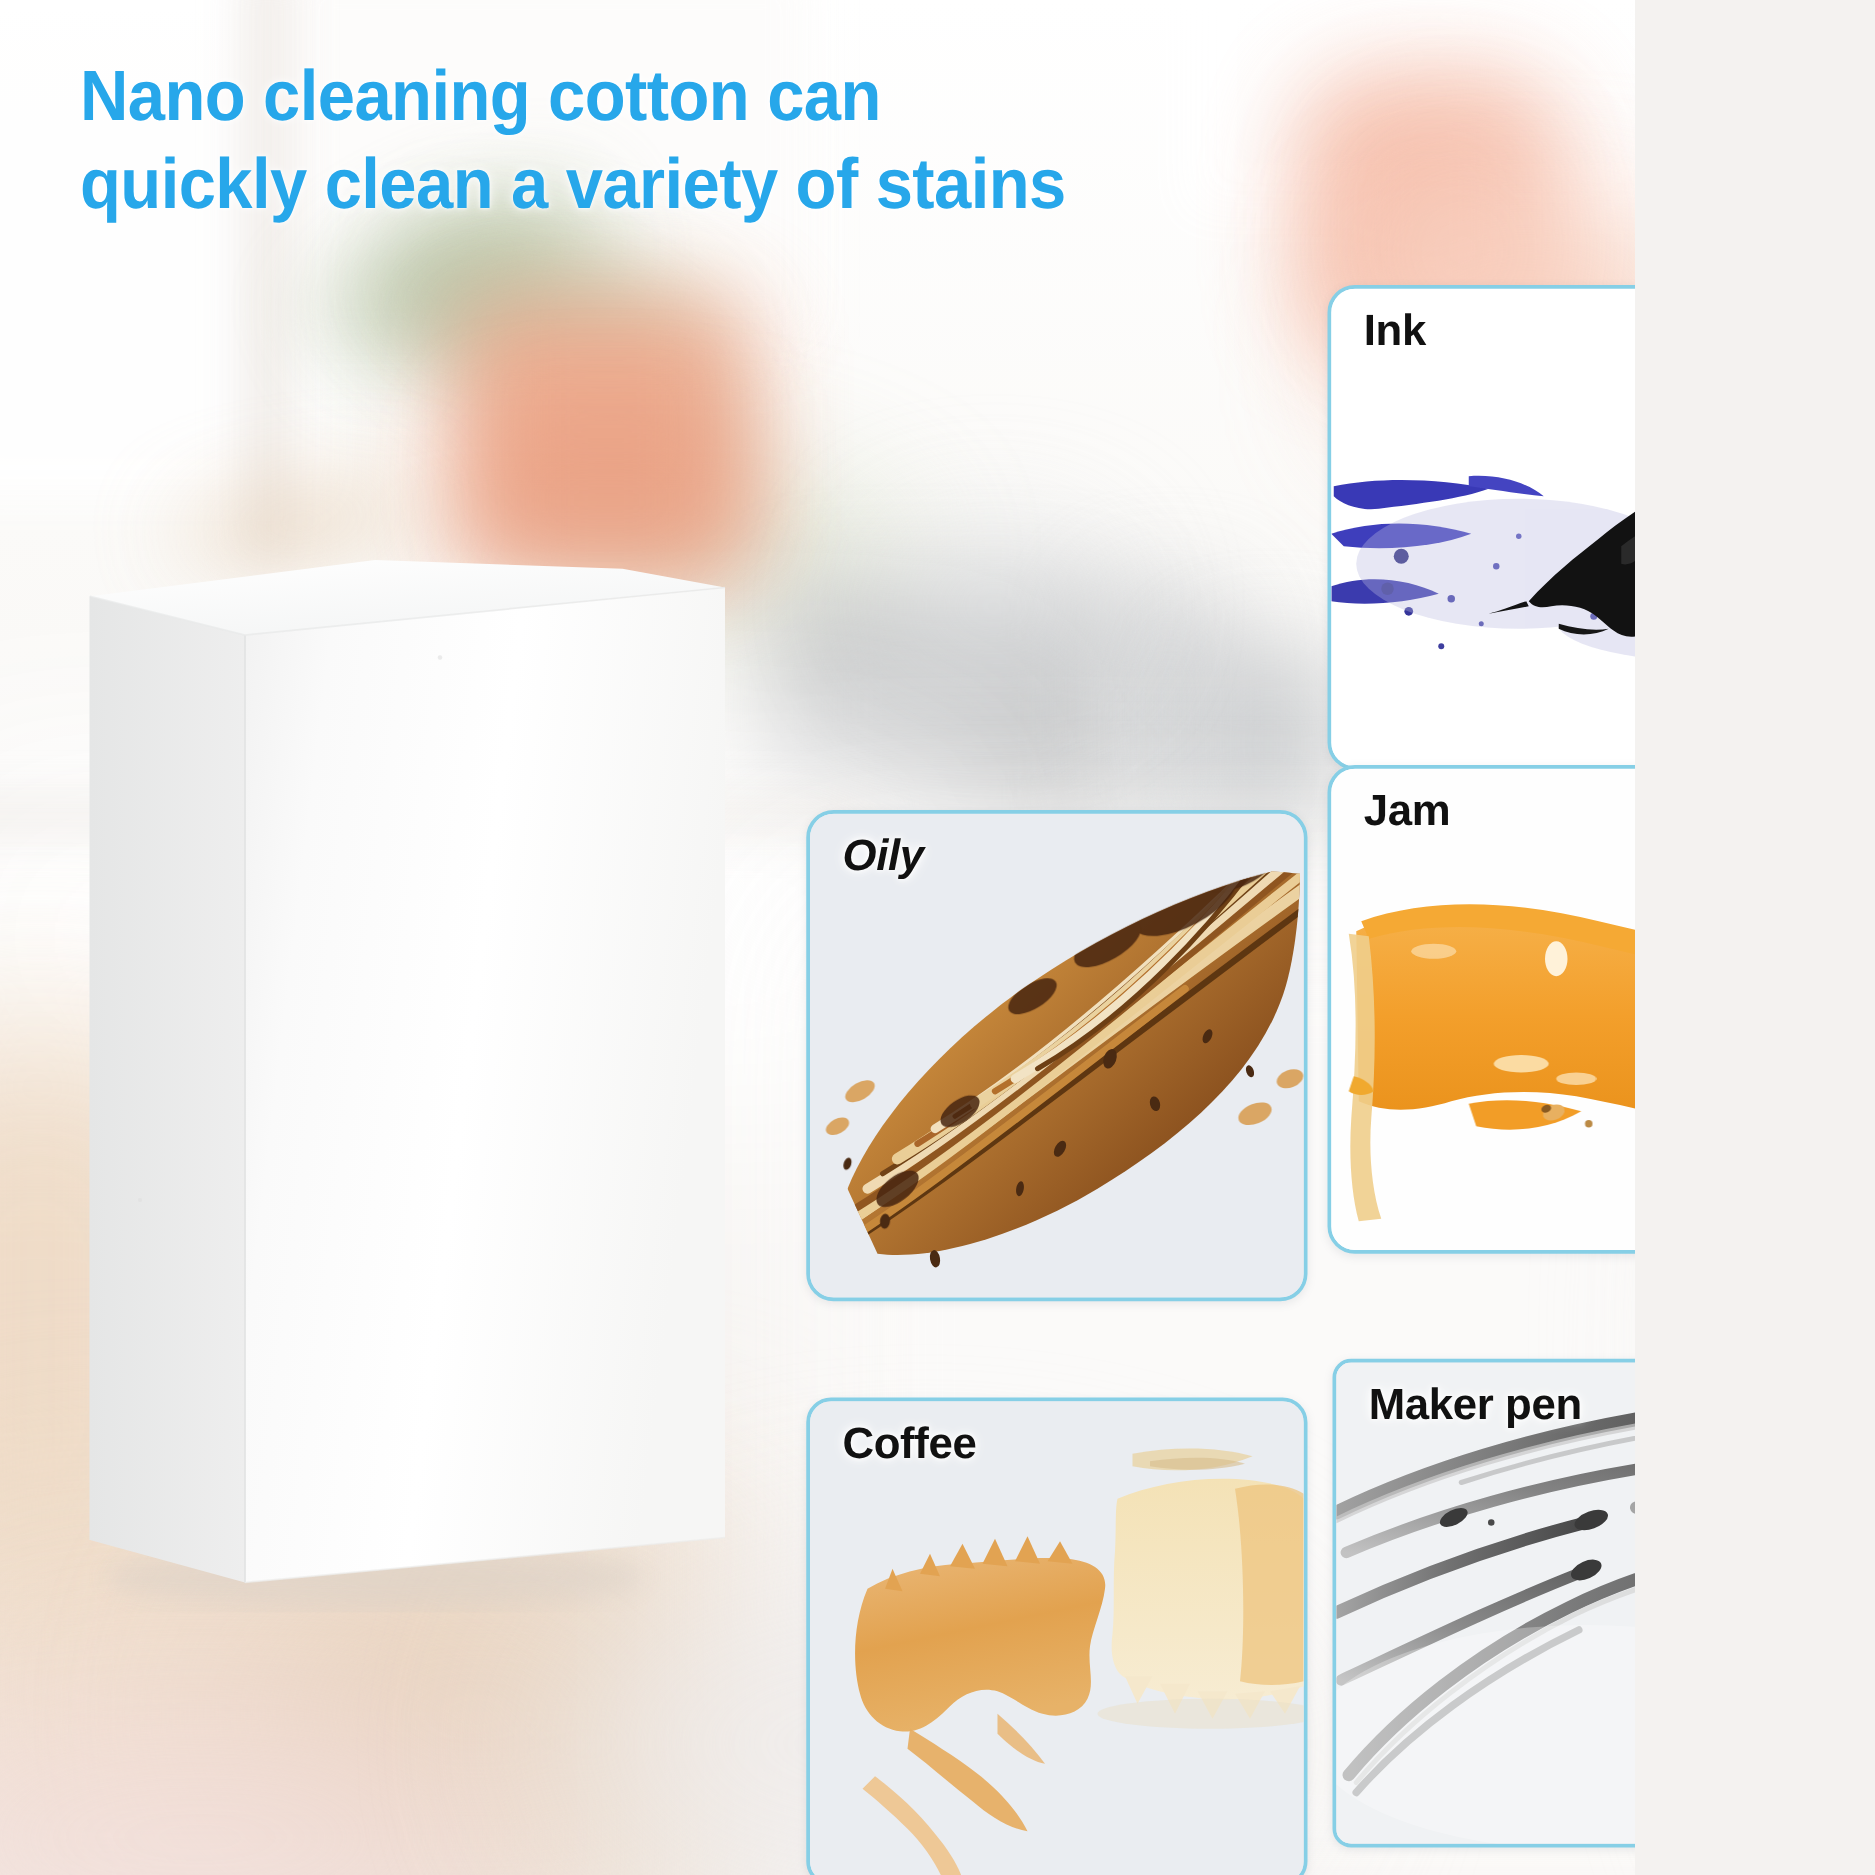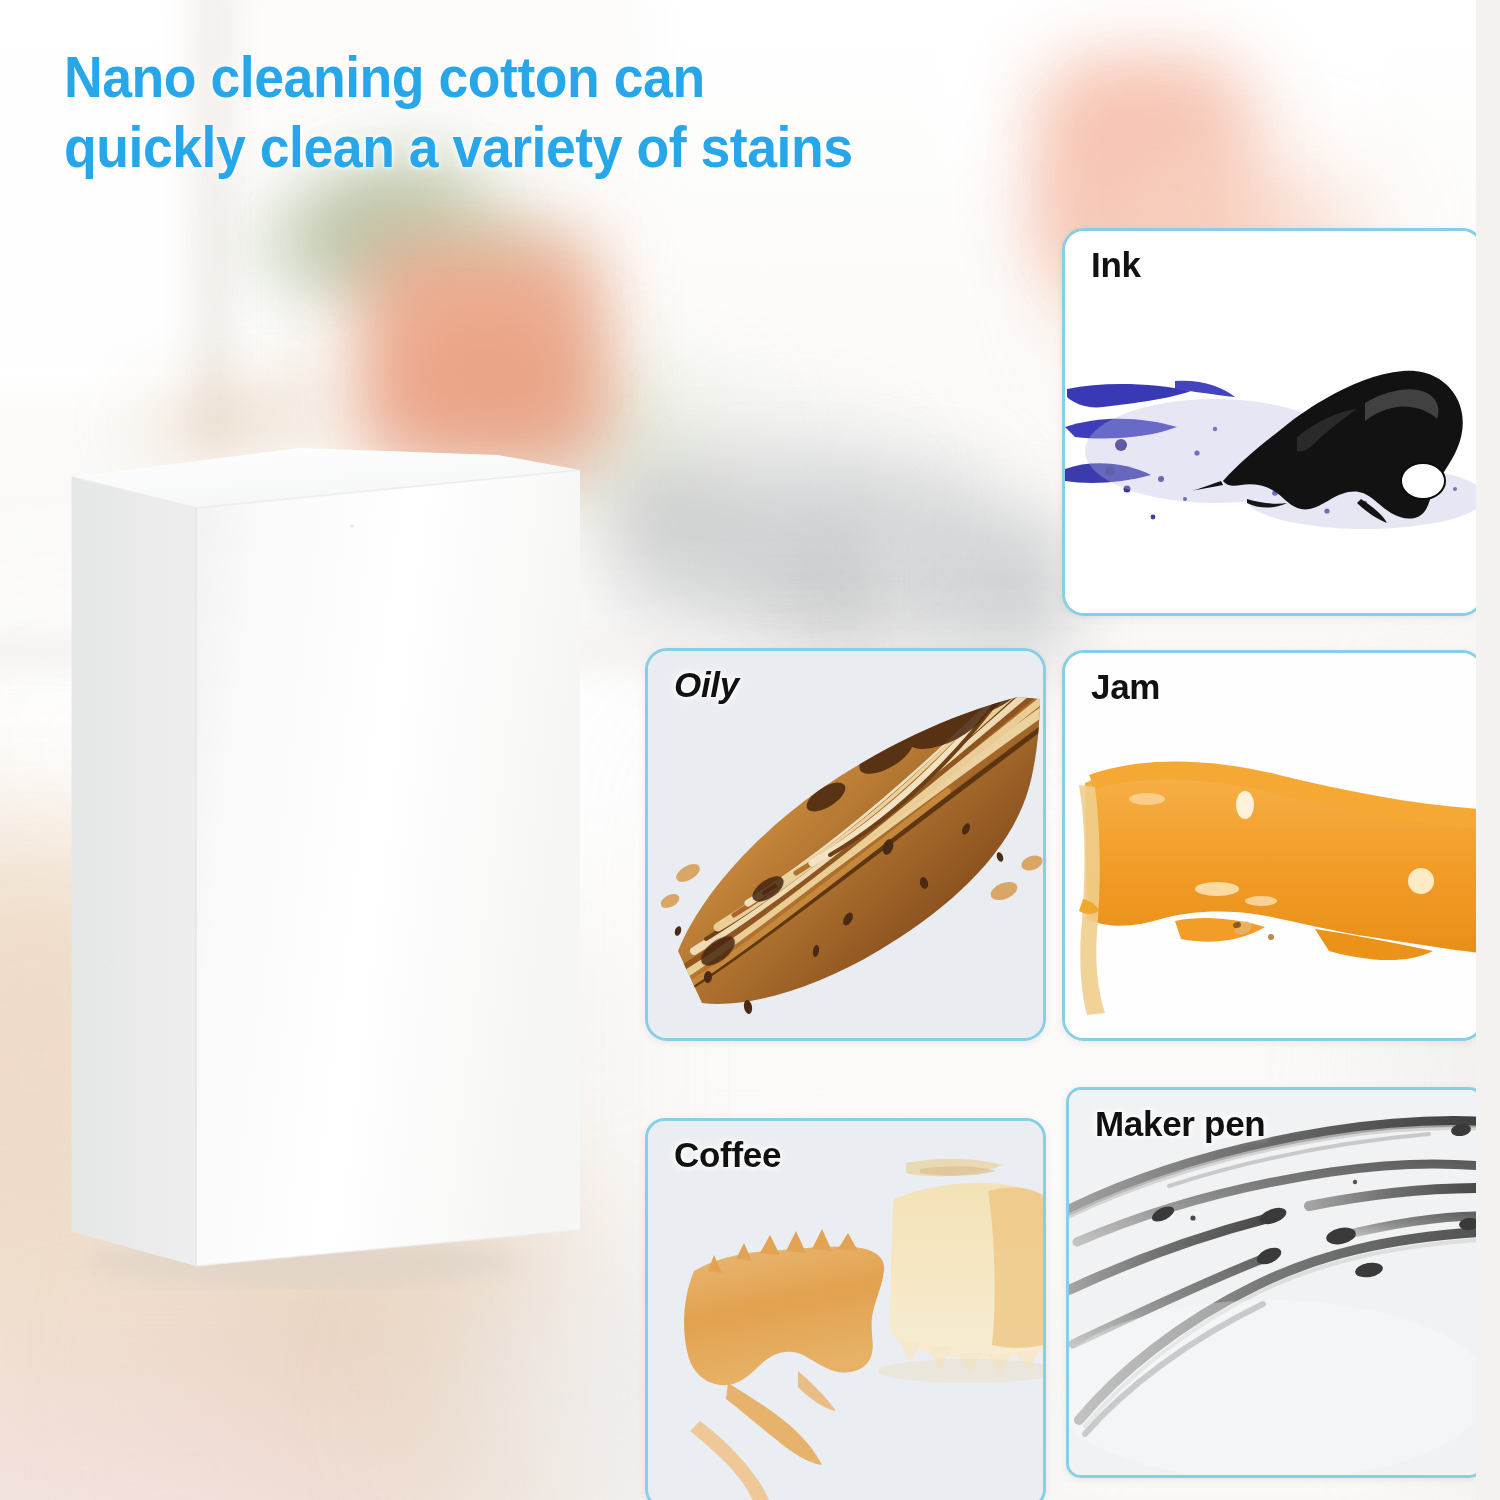--- a/index.html
+++ b/index.html
@@ -1,21 +1,21 @@
 <!DOCTYPE html>
 <html><head>
 <meta charset="utf-8">
 <style>
   html,body{margin:0;padding:0;}
   body{
     width:1500px;height:1500px;overflow:hidden;
     font-family:"Liberation Sans","DejaVu Sans",sans-serif;
     background:#f4f2f0;
   }
-  #stage{position:relative;width:1476px;height:1500px;overflow:hidden;background:#701a75;}
+  #stage{position:relative;width:1308px;height:1500px;overflow:hidden;background:#701a75;}
 
   
   .bg-layer{position:absolute;inset:0;overflow:hidden;}
   .bg-base{
     position:absolute;inset:0;
     background:
       linear-gradient(180deg,#ffffff 0%,#fbfaf8 28%,#f7f5f3 60%,#f3efec 100%);
   }
   .blob{position:absolute;border-radius:50%;filter:blur(38px);}
   .blob.soft{filter:blur(55px);}
@@ -55,21 +55,21 @@
   .card .lbl{
     position:absolute;left:26px;top:14px;
     font-size:35px;font-weight:bold;color:#111111;
     letter-spacing:-0.3px;
     text-shadow:0 0 4px #ffffff,0 0 8px #ffffff,0 0 12px rgba(255,255,255,.9);
     z-index:4;
   }
 
   #card-ink{left:1062px;top:228px;width:416px;height:382px;background:#fdfdfd;}
   #card-oily{left:645px;top:648px;width:395px;height:387px;font-style:italic;}
-  #card-jam{left:1062px;top:650px;width:416px;height:385px;background:#fdfdfd;text-align:center;}
+  #card-jam{left:1062px;top:612px;width:416px;height:385px;background:#fdfdfd;text-align:center;}
   #card-coffee{left:645px;top:1118px;width:395px;height:385px;border-radius:20px;}
   #card-pen{left:1066px;top:1087px;width:412px;height:385px;border-radius:15px;}
 </style>
 </head>
 <body>
 
 <div id="stage">
 
   <div class="bg-layer">
     <div class="bg-base"></div>

